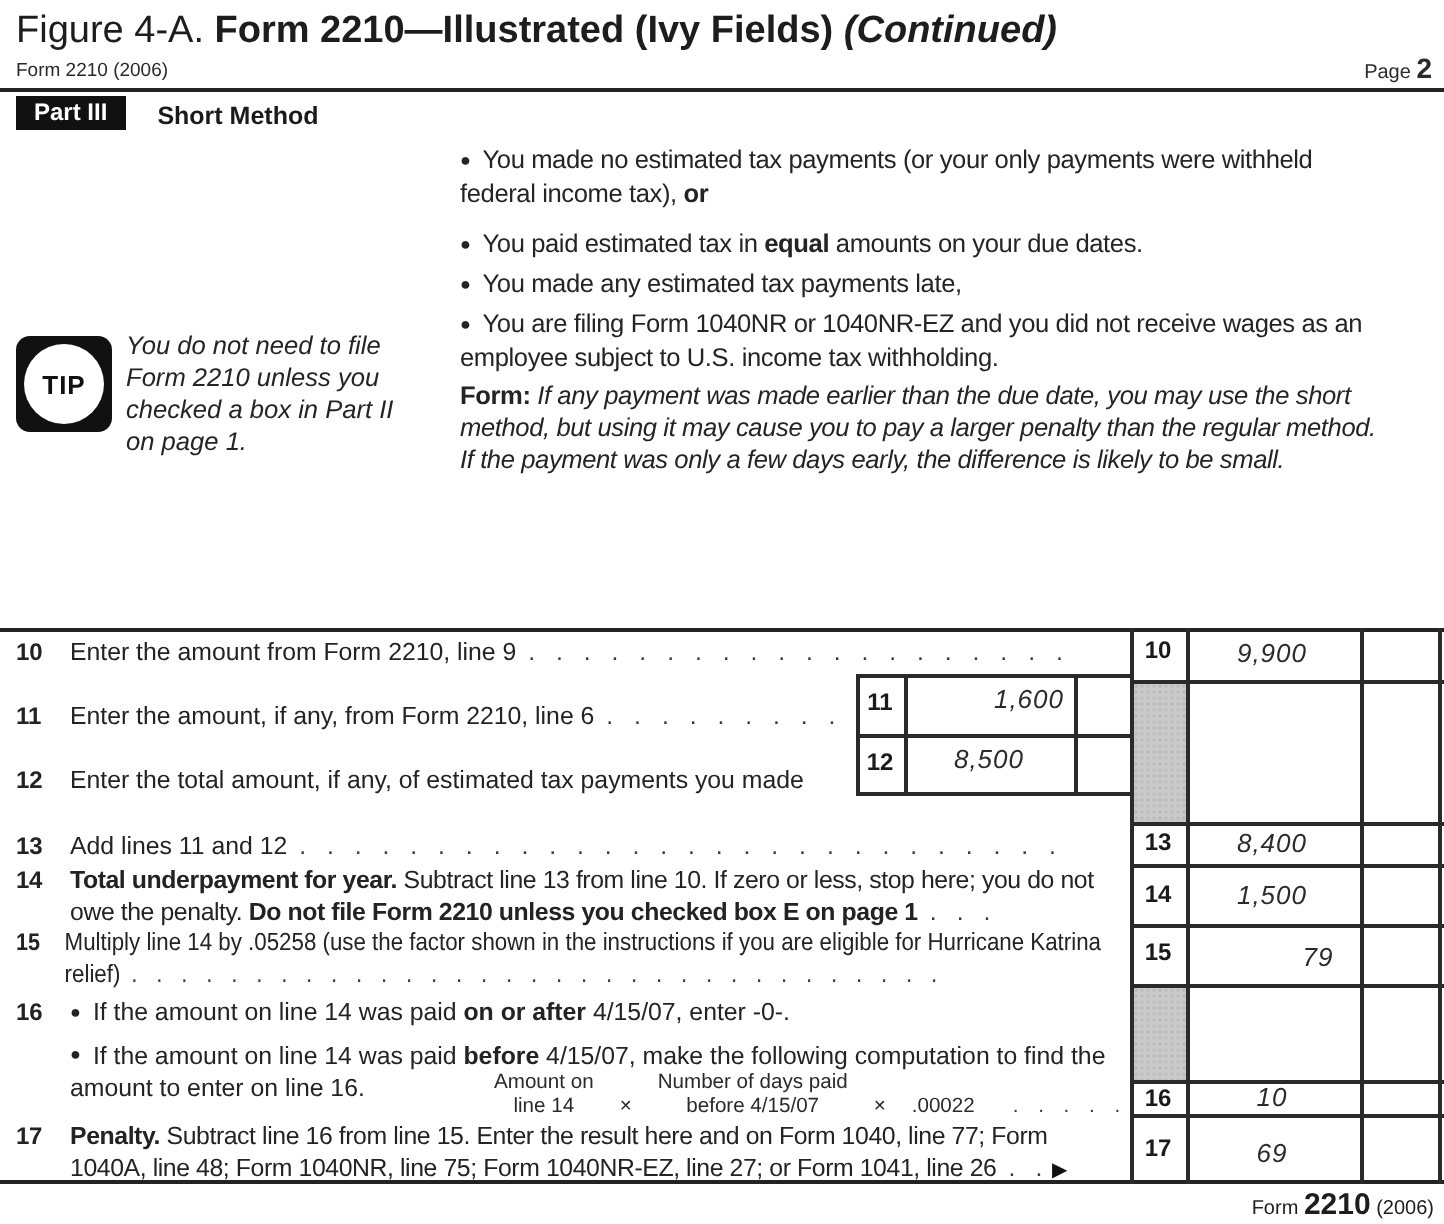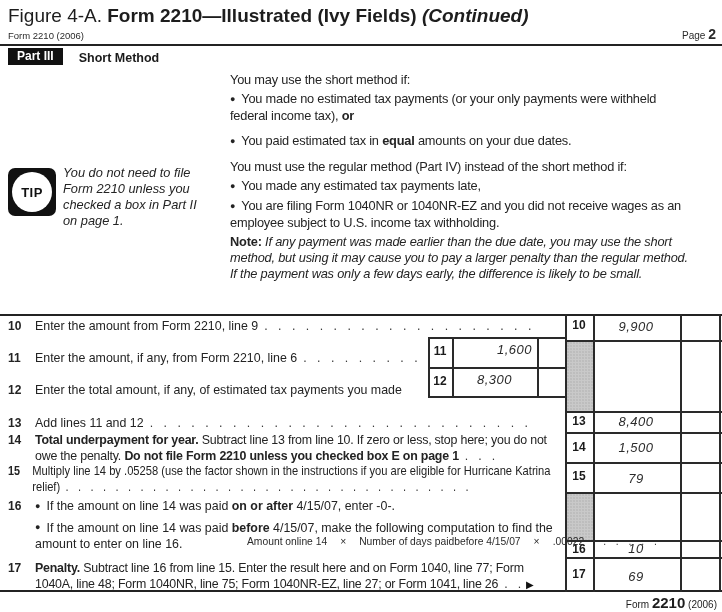--- a/index.html
+++ b/index.html
@@ -57,21 +57,21 @@
   .drow{position:absolute;left:8px;font-size:12.4px;line-height:15.5px;color:#232323;}
   .drow .no{position:absolute;left:0;top:0;font-weight:bold;font-size:12px;}
   .drow .dtext{display:block;margin-left:27px;}
   .dots{word-spacing:7px;color:#3a3a3a;margin-left:6px;}
   .condensed{transform:scaleX(0.9);transform-origin:left top;}
   .arrow{font-size:10px;margin-left:5px;color:#111;}
 
   
   .comp{position:absolute;left:247px;top:536px;display:flex;align-items:flex-end;gap:13px;
         font-size:10.3px;line-height:11.5px;text-align:center;color:#2a2a2a;}
-  .comp .stack{display:flex;flex-direction:row;}
+  .comp .stack{display:flex;flex-direction:column;}
   .comp .op{padding-bottom:0px;}
 
   
   .footer{position:absolute;right:5px;top:594px;font-size:10px;color:#1d1d1d;}
   .footer .fnum{font-weight:bold;font-size:15px;}
 </style>
 </head>
 <body>
 
 <div class="page">
@@ -87,27 +87,25 @@
     <span class="num">2</span>
   </div>
   <div class="rule" style="left:0;top:44px;width:722px;height:2px;"></div>
 
   <div class="part-row">
     <span class="part-badge">Part III</span>
     <span class="part-title">Short Method</span>
   </div>
 
   <div class="intro">
-    <p class="lead">You may use the short method if:</p>
     <p><span class="bdot">●</span><span><span>You made no estimated tax payments (or your only payments were withheld federal income tax), </span><span class="b">or</span></span></p>
     <p class="gap"><span class="bdot">●</span><span><span>You paid estimated tax in </span><span class="b">equal</span><span> amounts on your due dates.</span></span></p>
-    <p class="gap">You must use the regular method (Part IV) instead of the short method if:</p>
     <p><span class="bdot">●</span><span><span>You made any estimated tax payments late,</span></span></p>
     <p><span class="bdot">●</span><span><span>You are filing Form 1040NR or 1040NR-EZ and you did not receive wages as an employee subject to U.S. income tax withholding.</span></span></p>
-    <p class="note"><span class="b">Note: </span><span class="i">If any payment was made earlier than the due date, you may use the short method, but using it may cause you to pay a larger penalty than the regular method. If the payment was only a few days early, the difference is likely to be small.</span></p>
+    <p class="note"><span class="b">Form: </span><span class="i">If any payment was made earlier than the due date, you may use the short method, but using it may cause you to pay a larger penalty than the regular method. If the payment was only a few days early, the difference is likely to be small.</span></p>
   </div>
 
   <div class="tip">
     <div class="tip-icon">
       <div class="tip-circle">TIP</div>
     </div>
     <div class="tip-text">You do not need to file Form 2210 unless you checked a box in Part II on page 1.</div>
   </div>
 
   <div class="hl" style="left:0;top:314px;width:722px;"></div>
@@ -134,27 +132,27 @@
   <div class="cl" style="left:428px;top:396px;width:137px;"></div>
   <div class="vl" style="left:428px;top:337px;height:60px;"></div>
   <div class="vl" style="left:452px;top:337px;height:60px;"></div>
   <div class="vl" style="left:537px;top:337px;height:60px;"></div>
 
   <div class="cellno" style="top:318px;">10</div>
   <div class="cellval" style="top:319px;">9,900</div>
   <div class="inno" style="top:344px;">11</div>
   <div class="inval" style="top:342px;margin-left:20px;">1,600</div>
   <div class="inno" style="top:374px;">12</div>
-  <div class="inval" style="top:372px;">8,300</div>
+  <div class="inval" style="top:372px;">8,500</div>
   <div class="cellno" style="top:414px;">13</div>
   <div class="cellval" style="top:414px;">8,400</div>
   <div class="cellno" style="top:440px;">14</div>
   <div class="cellval" style="top:440px;">1,500</div>
   <div class="cellno" style="top:469px;">15</div>
-  <div class="cellval" style="top:471px;">79</div>
+  <div class="cellval" style="top:471px;padding-left:23px;">79</div>
   <div class="cellno" style="top:542px;">16</div>
   <div class="cellval" style="top:541px;">10</div>
   <div class="cellno" style="top:567px;">17</div>
   <div class="cellval" style="top:569px;">69</div>
 
   <div class="drow" style="top:319px;width:555px;">
     <span class="no">10</span>
     <span class="dtext"><span><span>Enter the amount from Form 2210, line 9</span></span><span class="dots">. . . . . . . . . . . . . . . . . . . .</span></span>
   </div>
 

